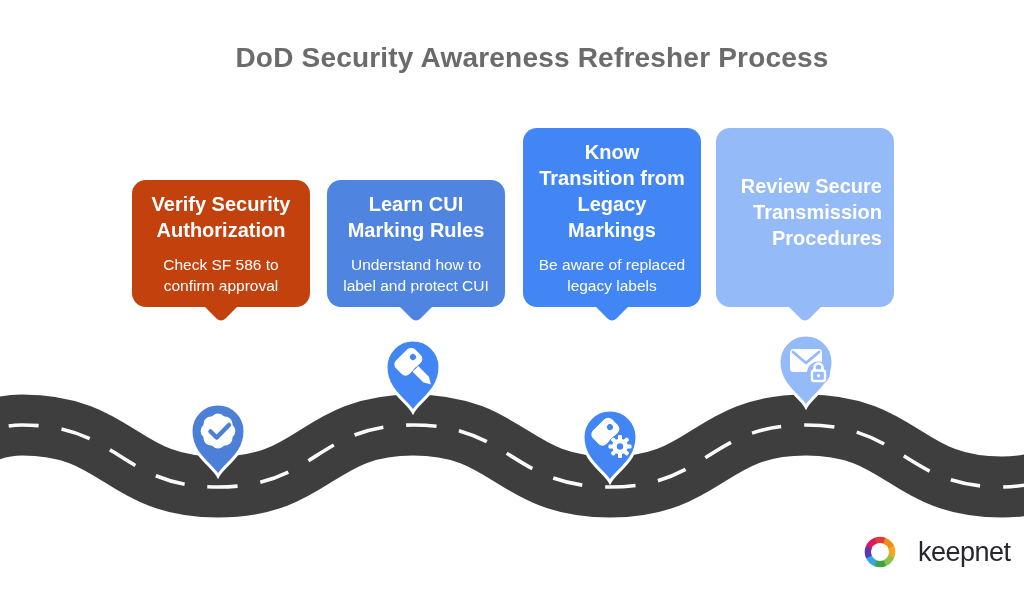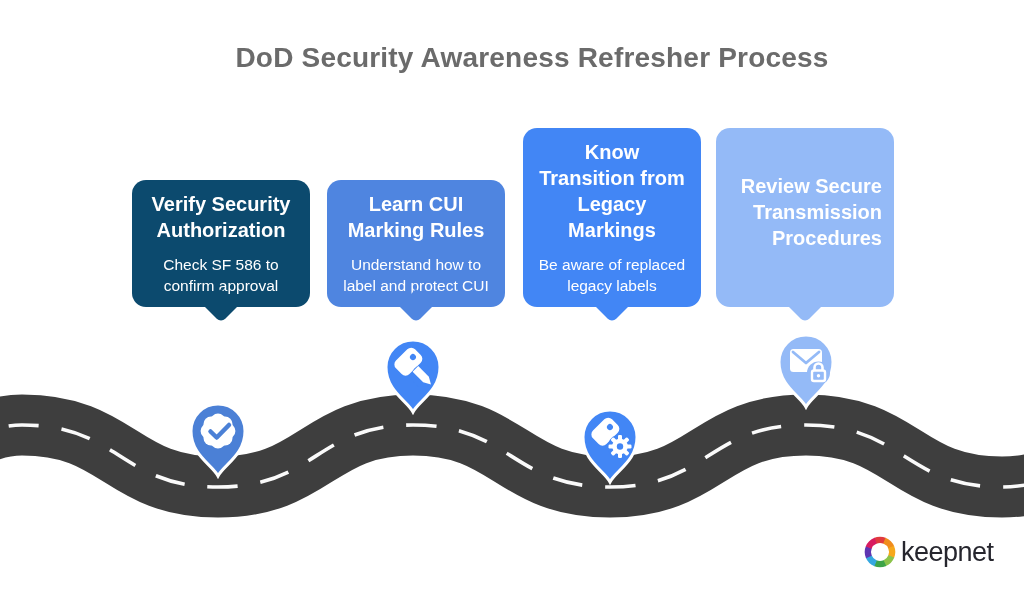--- a/index.html
+++ b/index.html
@@ -26,37 +26,37 @@
     margin-left:-12px;transform:rotate(45deg);background:inherit;
     border-radius:0 0 6px 0;
   }
   .card-heading{font-size:20px;font-weight:700;line-height:26px;margin:0 0 11px 0;}
   .card-body{font-size:15.5px;line-height:21.5px;margin:0;}
 
   .pin{position:absolute;z-index:2;width:70px;height:82px;}
 
   .logo{
     position:absolute;left:862px;top:534px;z-index:4;
-    display:flex;align-items:center;gap:3px;
+    display:flex;align-items:center;gap:20px;
   }
   .logo-text{font-size:27px;font-weight:400;letter-spacing:-0.5px;}
 </style>
 </head>
 <body>
 
 <div class="stage">
 
   <div class="page-title" style="color: rgb(107, 107, 107);">DoD Security Awareness Refresher Process</div>
 
   <svg class="road-svg" width="1024" height="598" viewBox="0 0 1024 598">
     <path d="M -40 446 C -20 432, 2 425, 22 425 C 120 425, 120 487, 218 487 C 316 487, 316 425, 413 425 C 511 425, 511 487, 610 487 C 708 487, 708 425, 806 425 C 904 425, 904 487, 1002 487 C 1022 487, 1045 482, 1064 474" fill="none" stroke-width="61" style="stroke: rgb(62, 62, 62);"></path>
     <path d="M -40 446 C -20 432, 2 425, 22 425 C 120 425, 120 487, 218 487 C 316 487, 316 425, 413 425 C 511 425, 511 487, 610 487 C 708 487, 708 425, 806 425 C 904 425, 904 487, 1002 487 C 1022 487, 1045 482, 1064 474" fill="none" stroke-width="3.6" stroke-dasharray="30 23" style="stroke: rgb(250, 250, 250);"></path>
   </svg>
 
-  <div class="card" style="left: 132px; top: 180px; height: 127px; background-color: #0c4a6e;">
+  <div class="card" style="left: 132px; top: 180px; height: 127px; background-color: #c2410c;">
     <div class="tail"></div>
     <p class="card-heading">Verify Security Authorization</p>
     <p class="card-body">Check SF 586 to confirm approval</p>
   </div>
 
   <div class="card" style="left: 523px; top: 128px; height: 179px; background-color: rgb(66, 134, 245);">
     <div class="tail"></div>
     <p class="card-heading">Know Transition from Legacy Markings</p>
     <p class="card-body">Be aware of replaced legacy labels</p>
   </div>

